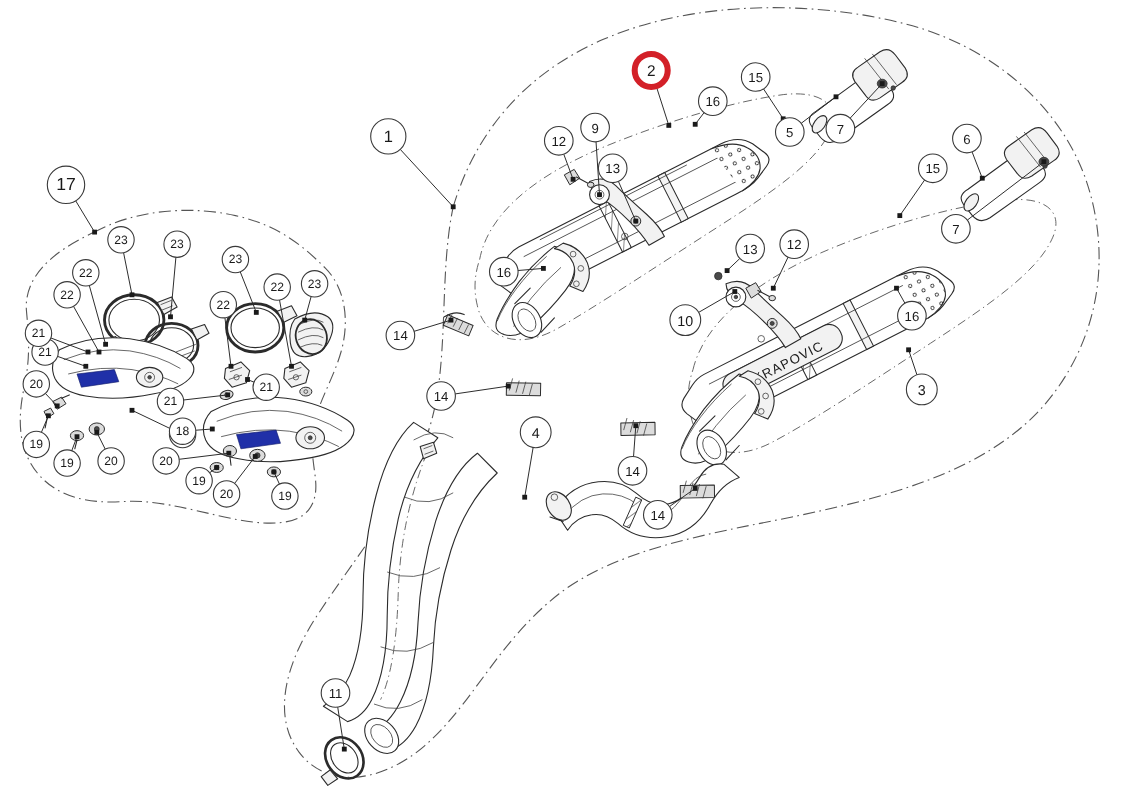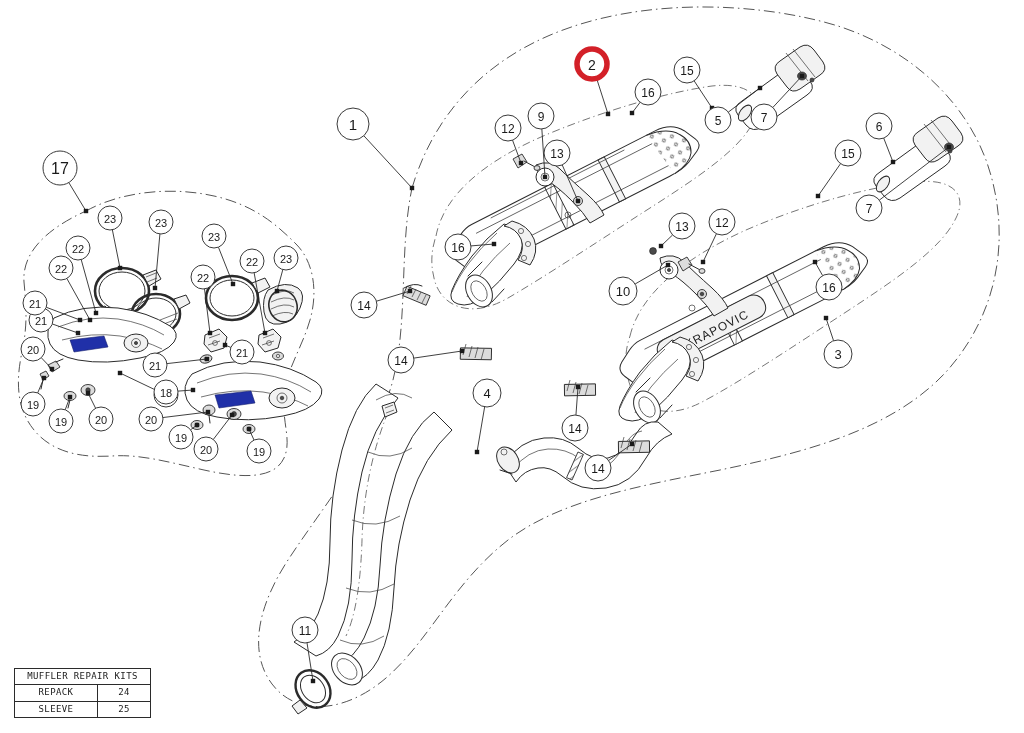--- a/index.html
+++ b/index.html
@@ -714,29 +714,14 @@
           <circle cx="214" cy="236" r="12" class="bub"></circle>
           <text x="214" y="236.5" class="bubTx" font-size="11">23</text>
         </g>
         <g>
           <circle cx="286" cy="258" r="12" class="bub"></circle>
           <text x="286" y="258.5" class="bubTx" font-size="11">23</text>
         </g>
       </g>
   </svg>
 
-  <table class="kit-table">
-    <tbody>
-      <tr>
-        <td class="hdr" colspan="2">MUFFLER REPAIR KITS</td>
-      </tr>
-      <tr>
-        <td class="lbl">REPACK</td>
-        <td class="val">24</td>
-      </tr>
-      <tr>
-        <td class="lbl">SLEEVE</td>
-        <td class="val">25</td>
-      </tr>
-    </tbody>
-  </table>
 
 </div>
 
 </body></html>

